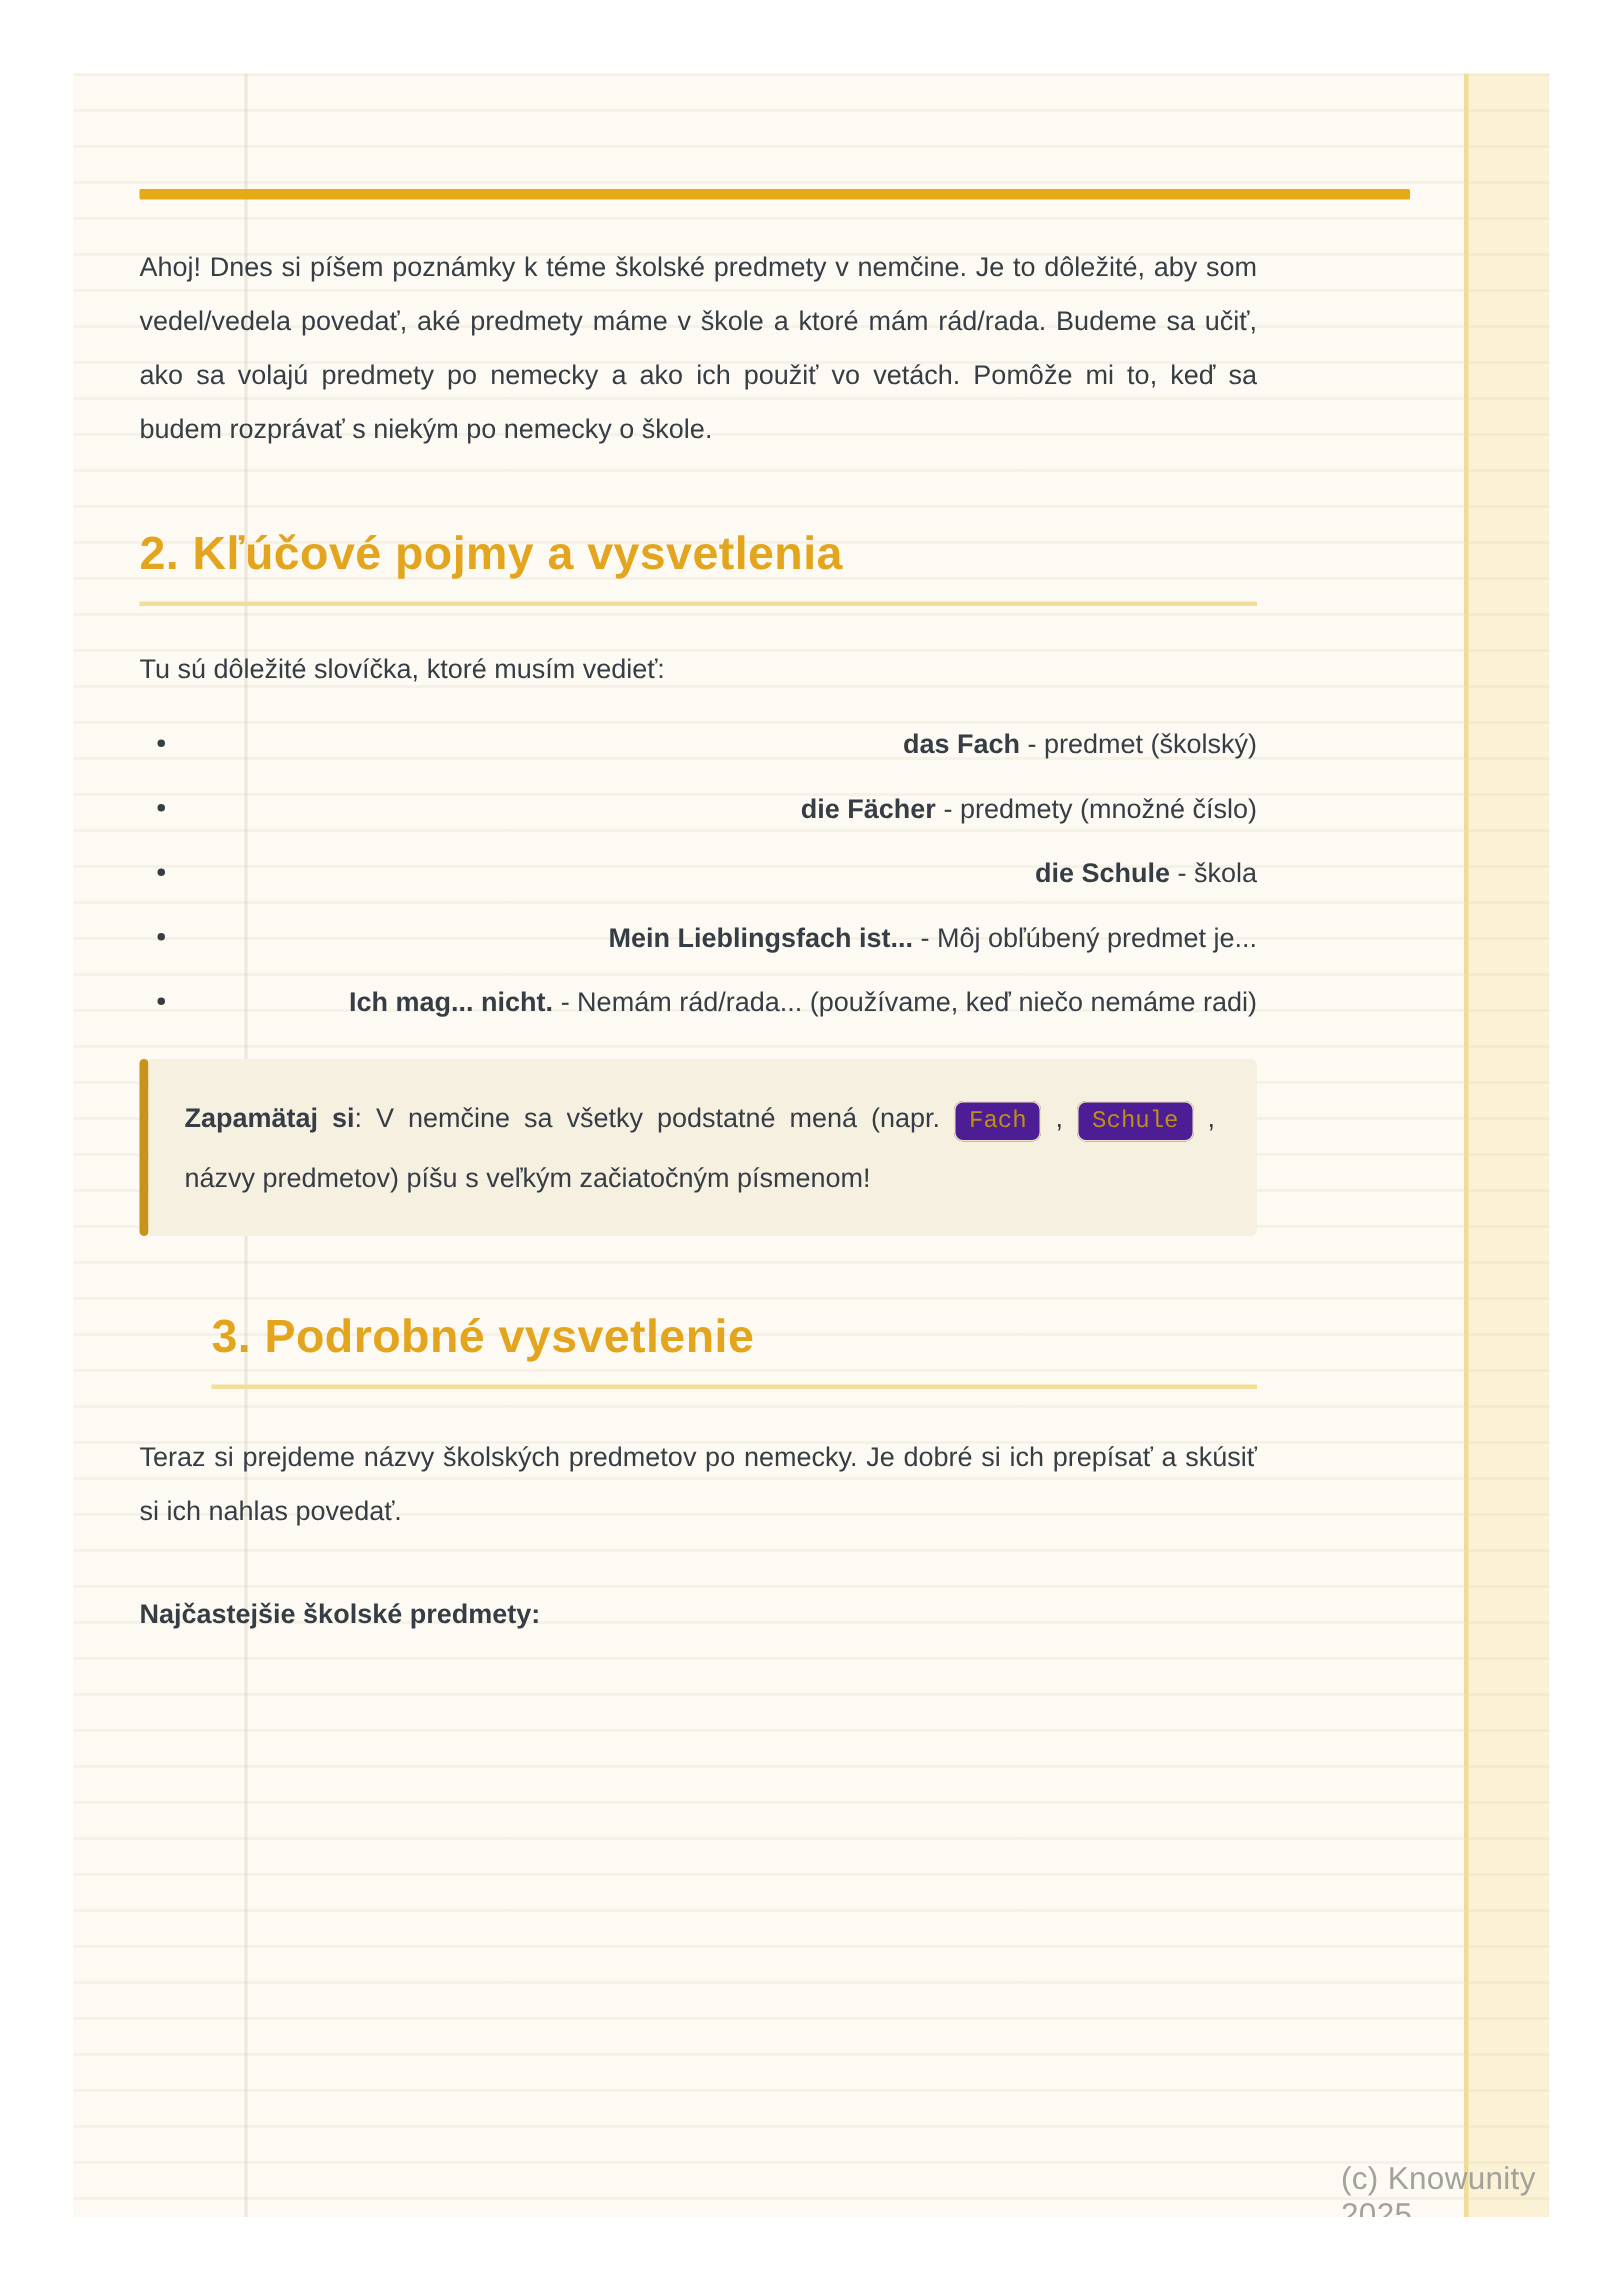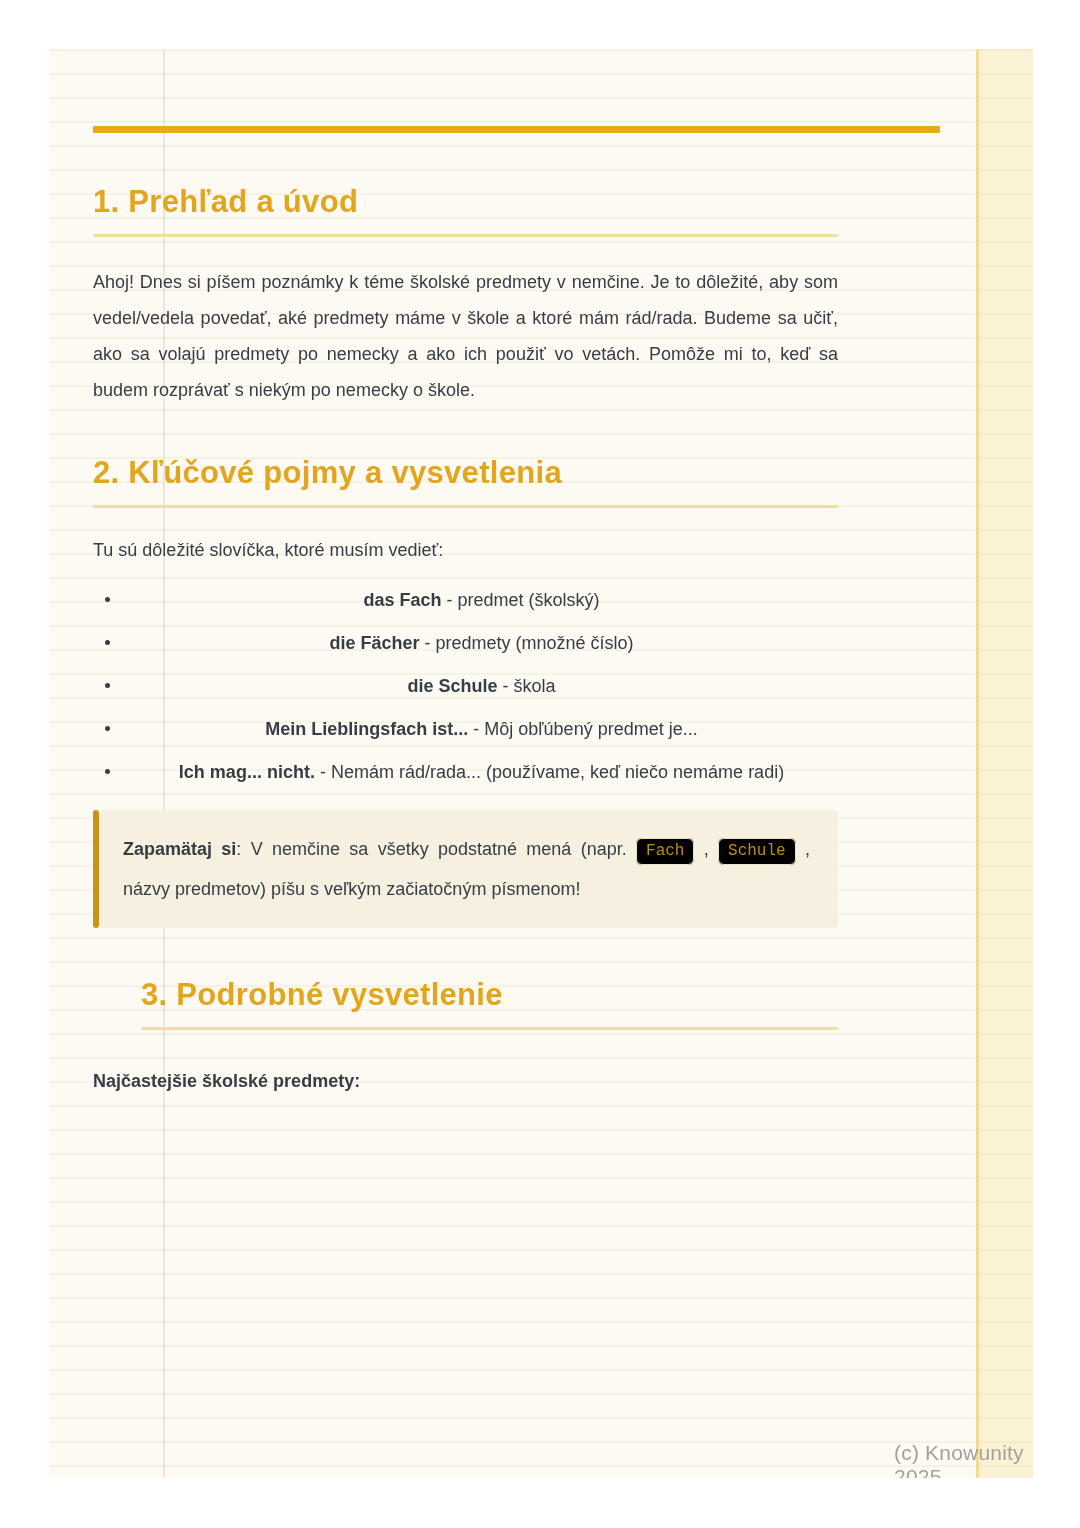--- a/index.html
+++ b/index.html
@@ -45,76 +45,76 @@
 
   p.body-par {
     margin-top:27px; font-size:18px; line-height:36px; text-align:justify;
   }
   p.intro { margin-top:24px; text-align:left; }
   p.subheading { margin-top:33px; font-size:18px; line-height:36px; font-weight:700; }
 
   ul.term-list { list-style:none; margin-top:14px; }
   ul.term-list li {
     position:relative; padding-left:32px; font-size:18px; line-height:36px;
-    margin-bottom:7px; text-align:center;
+    margin-bottom:7px; text-align:right;
   }
   ul.term-list li::before {
     content:""; position:absolute; left:12px; top:15px;
     width:5px; height:5px; border-radius:50%; background:#363D45;
   }
   ul.term-list b { font-weight:700; }
 
   .callout { display:flex; margin-top:20px; width:745px; }
   .callout-bar { width:6px; flex-shrink:0; background:#C8931A; border-radius:4px; }
   .callout-body {
     flex:1; background:#F6F0E1; border-radius:0 4px 4px 0;
     padding:20px 28px 20px 24px; font-size:18px; line-height:38px; text-align:justify;
   }
   .callout-body b { font-weight:700; }
 
   code.chip {
     font-family:"Liberation Mono","DejaVu Sans Mono",monospace;
-    font-size:16px; color:#BE8E15; background:#000000;
+    font-size:16px; color:#BE8E15; background:#4c1d95;
     border:1px solid #EDE3C2; border-radius:6px;
     padding:3px 9px 4px 9px; white-space:nowrap;
   }
 
   .watermark {
     position:absolute; left:845px; top:1392px; z-index:3;
     font-size:21px; color:#A3A19C; letter-spacing:0.2px;
   }
 </style>
 </head>
 <body>
 
 <div class="paper">
   <div class="vline"></div>
   <div class="margin-band"></div>
 
   <div class="content">
     <div class="title-rule"></div>
 
-    <h2 class="section-heading s1">1. Prehľad a úvod</h2>
     <p class="body-par">Ahoj! Dnes si píšem poznámky k téme školské predmety v nemčine. Je to dôležité, aby som vedel/vedela povedať, aké predmety máme v škole a ktoré mám rád/rada. Budeme sa učiť, ako sa volajú predmety po nemecky a ako ich použiť vo vetách. Pomôže mi to, keď sa budem rozprávať s niekým po nemecky o škole.</p>
 
     <h2 class="section-heading s2">2. Kľúčové pojmy a vysvetlenia</h2>
     <p class="body-par intro">Tu sú dôležité slovíčka, ktoré musím vedieť:</p>
 
     <ul class="term-list">
       <li><b>das Fach</b><span> - predmet (školský)</span></li>
       <li><b>die Fächer</b><span> - predmety (množné číslo)</span></li>
       <li><b>die Schule</b><span> - škola</span></li>
       <li><b>Mein Lieblingsfach ist...</b><span> - Môj obľúbený predmet je...</span></li>
       <li><b>Ich mag... nicht.</b><span> - Nemám rád/rada... (používame, keď niečo nemáme radi)</span></li>
     </ul>
 
     <div class="callout">
       <div class="callout-bar"></div>
       <div class="callout-body"><b>Zapamätaj si</b><span>: V nemčine sa všetky podstatné mená (napr. </span><code class="chip">Fach</code><span> , </span><code class="chip">Schule</code><span> , názvy predmetov) píšu s veľkým začiatočným písmenom!</span></div>
     </div>
 
     <h2 class="section-heading s3">3. Podrobné vysvetlenie</h2>
+    <p class="body-par">Teraz si prejdeme názvy školských predmetov po nemecky. Je dobré si ich prepísať a skúsiť si ich nahlas povedať.</p>
     <p class="subheading">Najčastejšie školské predmety:</p>
 
   </div>
 
   <div class="watermark">(c) Knowunity 2025</div>
 </div>
 
 </body></html>

